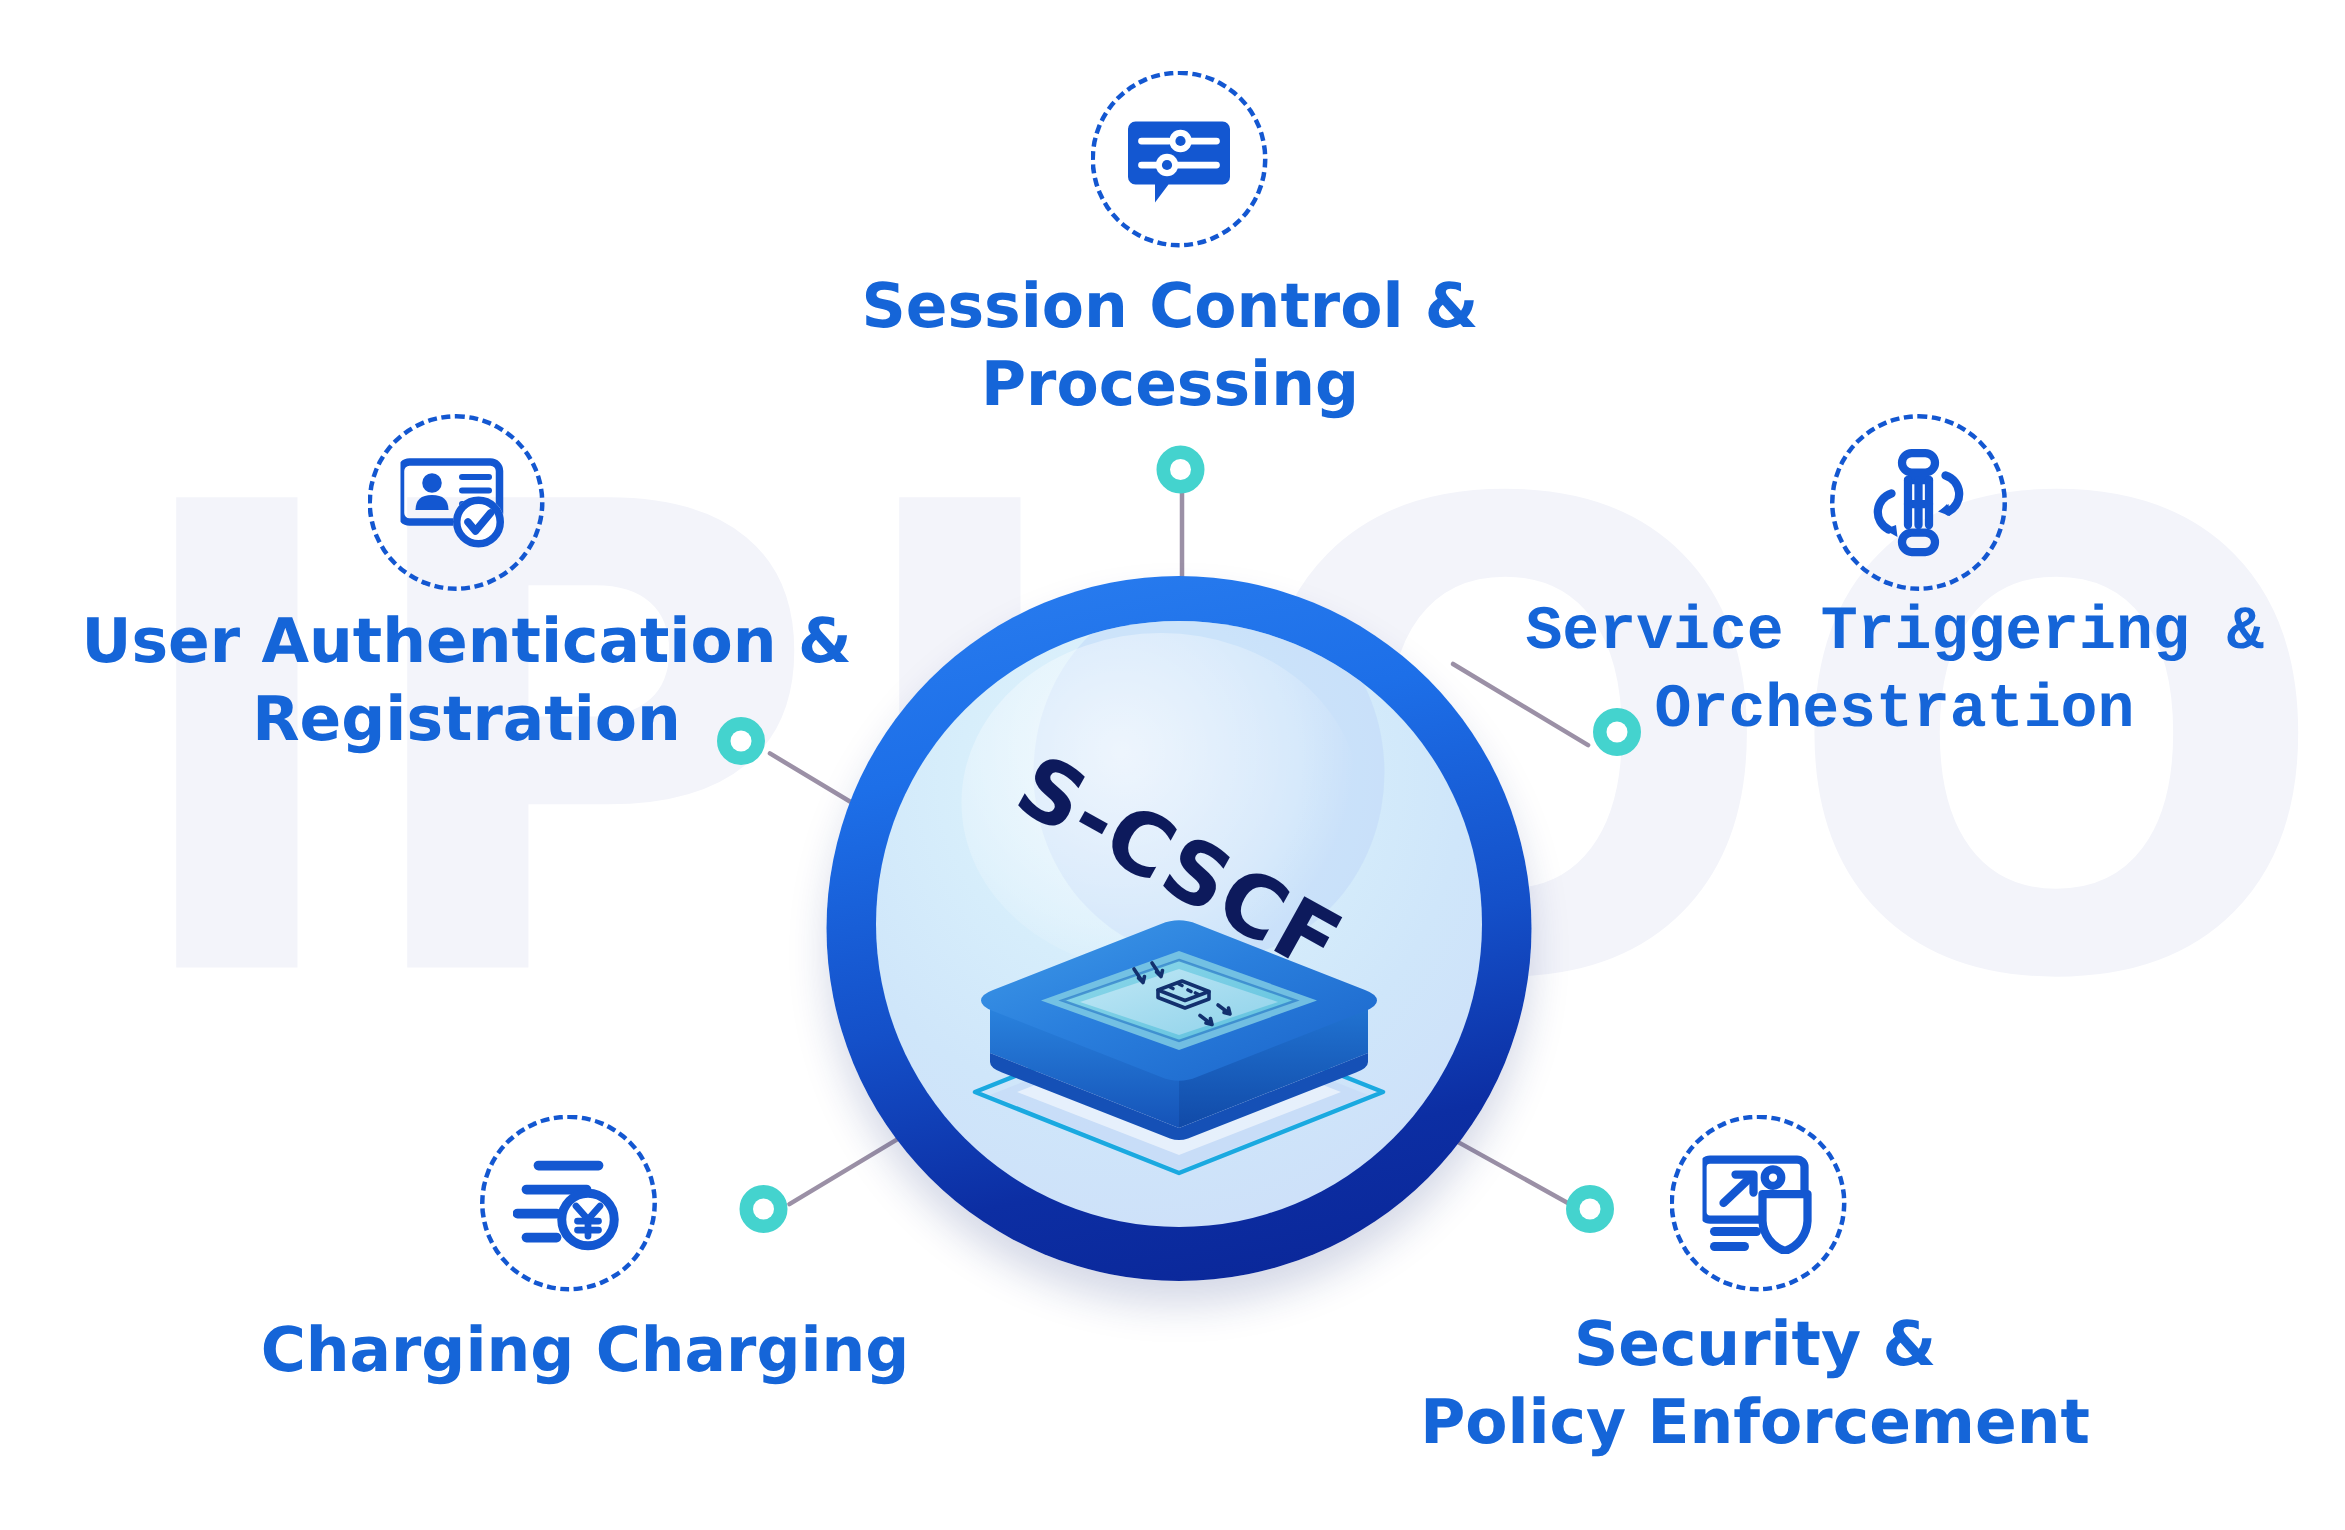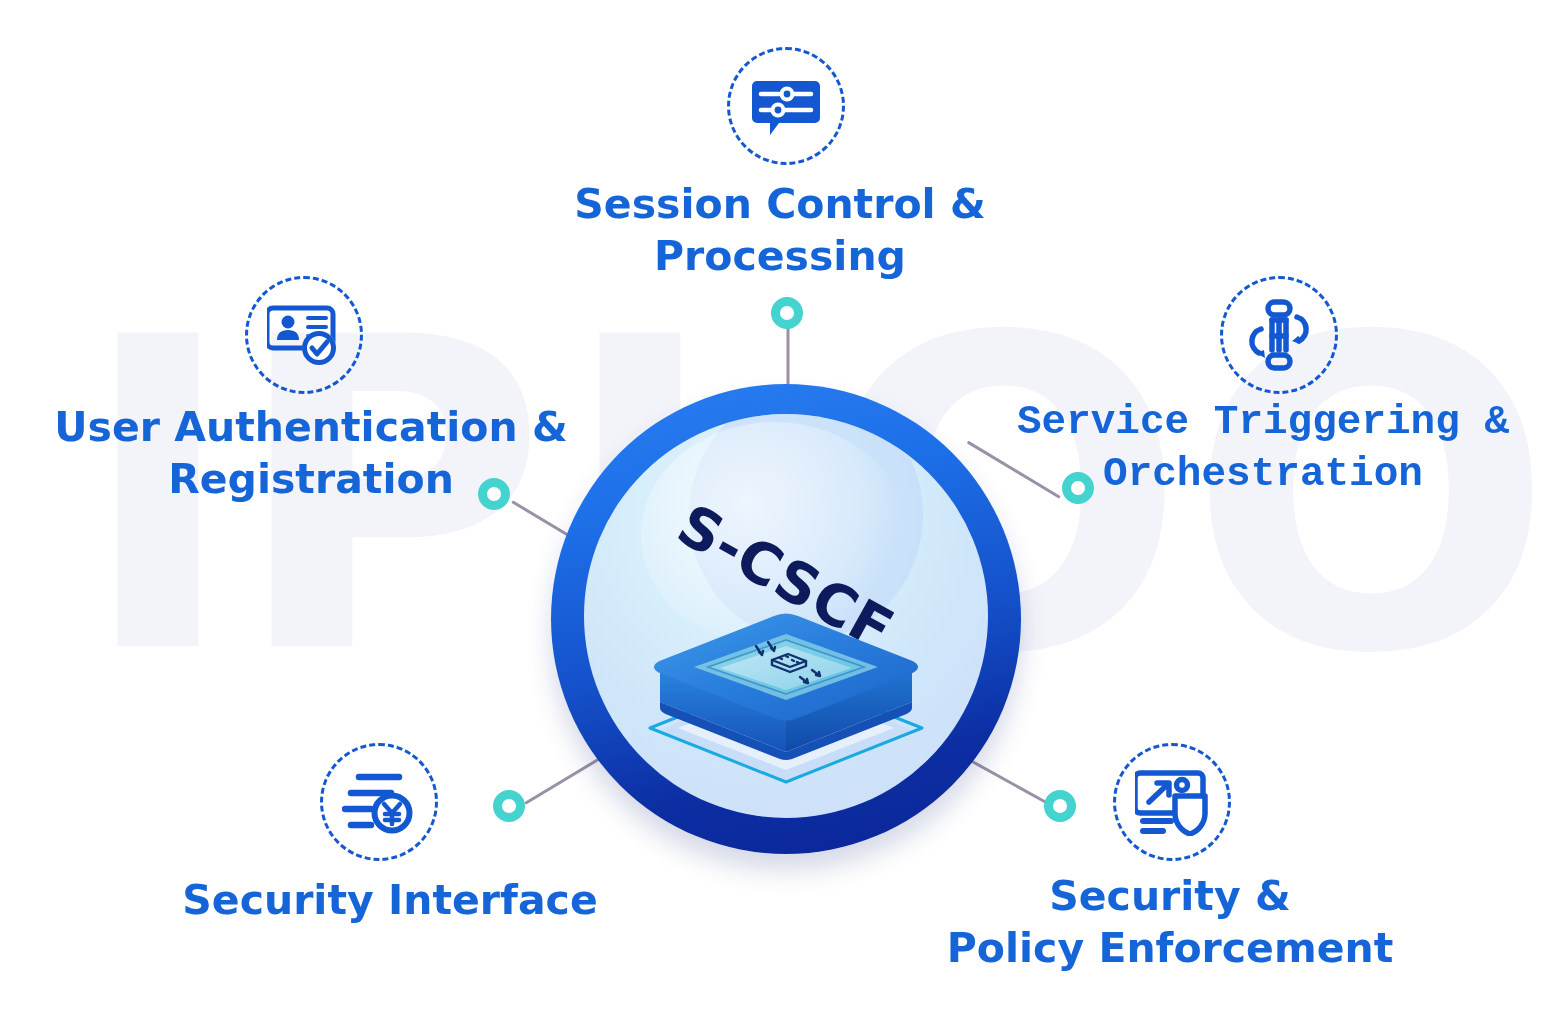--- a/index.html
+++ b/index.html
@@ -349,21 +349,21 @@
         <circle cx="50" cy="44" r="20" fill="#ffffff"></circle>
         <circle cx="50" cy="44" r="17.5" fill="none" stroke="#1357d1" stroke-width="6"></circle>
         <g stroke="#1357d1" stroke-width="4.5" stroke-linecap="round" fill="none">
           <path d="M42 35 L50 44 L58 35"></path>
           <path d="M43 45 h14"></path>
           <path d="M43 51 h14"></path>
           <path d="M50 44 v11"></path>
         </g>
       </svg>
     </div>
-    <div class="node-label">Security Interface</div>
+    <div class="node-label">Charging Charging</div>
   </div>
 
   <div class="node n-security">
     <div class="node-icon">
       <svg width="74" height="68" viewBox="0 0 74 68" aria-hidden="true">
         <path d="M5 5 h58 a5 5 0 0 1 5 5 v30 a5 5 0 0 1 -5 5 H5 a5 5 0 0 1 -5 -5 V10 a5 5 0 0 1 5 -5 Z" fill="none" stroke="#1357d1" stroke-width="5.5"></path>
         <g stroke="#1357d1" stroke-width="5.5" stroke-linecap="round" stroke-linejoin="round" fill="none">
           <path d="M14 34 L33 16"></path>
           <path d="M22 15 h12 v12"></path>
         </g>

